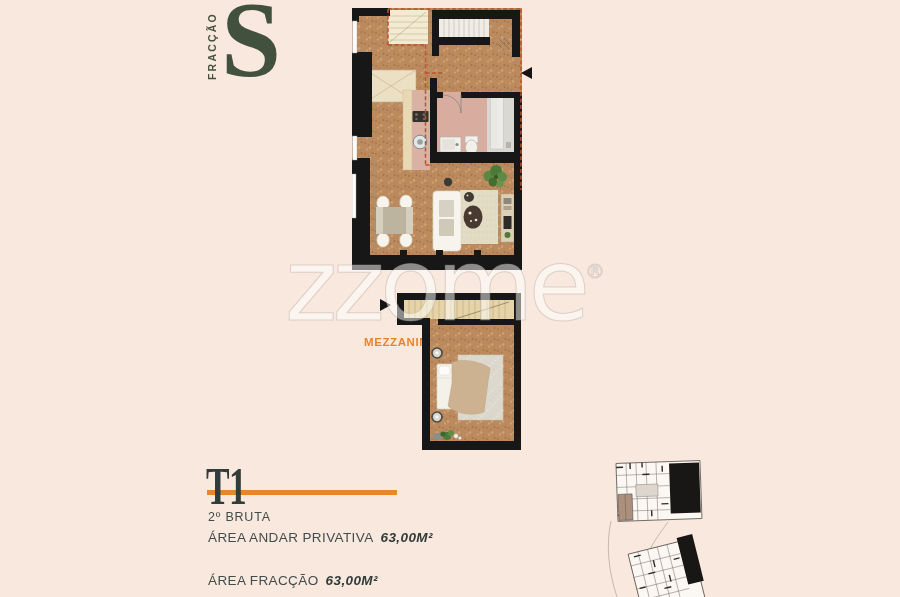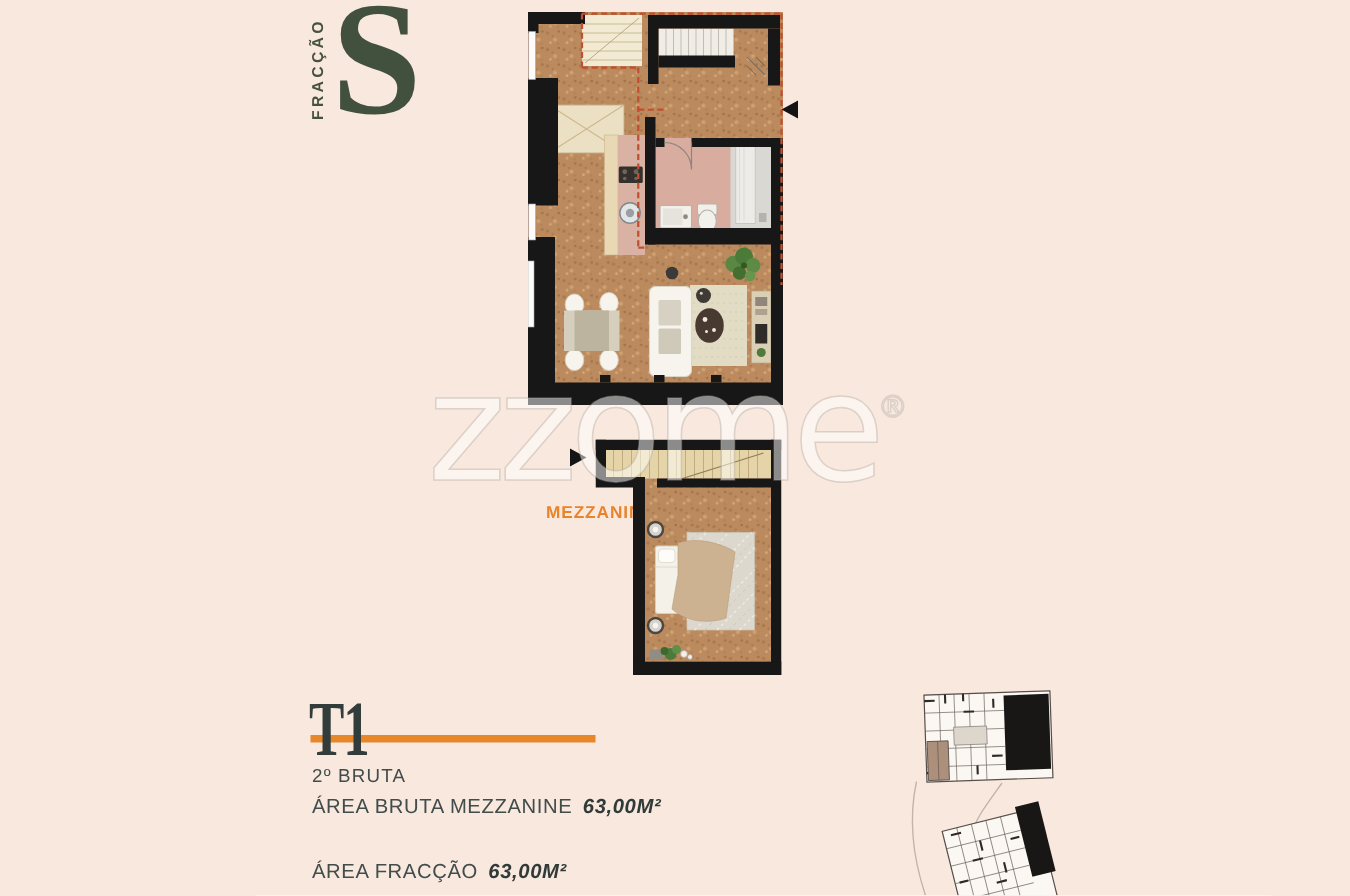--- a/index.html
+++ b/index.html
@@ -287,21 +287,21 @@
   </svg>
 
   <div class="watermark">
     <span>zzome</span><span class="reg">®</span>
   </div>
 
   <div class="typology">T1</div>
   <div class="accent-rule"></div>
   <div class="floor-line">2º BRUTA</div>
   <div class="area-line a1">
-    <span>ÁREA BRUTA MEZZANINE</span><b>63,00M²</b>
+    <span>ÁREA ANDAR PRIVATIVA</span><b>63,00M²</b>
   </div>
   <div class="area-line a2">
     <span>ÁREA FRACÇÃO</span><b>63,00M²</b>
   </div>
 
   <svg class="keyplan" viewBox="0 0 132 145" xmlns="http://www.w3.org/2000/svg">
     <g stroke="#c0b3a7" stroke-width=".9" fill="none">
       <path d="M13 69 C8 92 10 118 19 145"></path>
       <path d="M70 70 C60 84 52 94 49 106"></path>
     </g>

